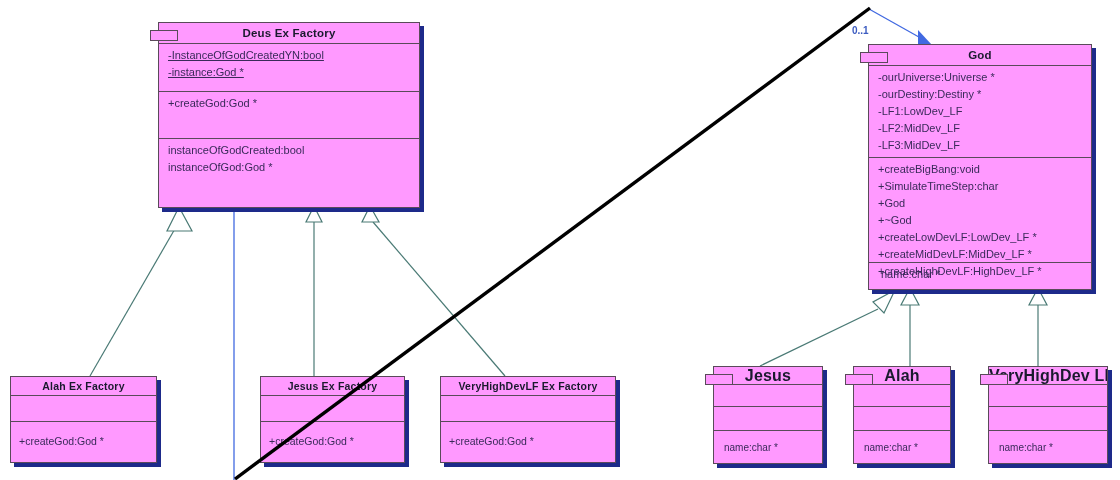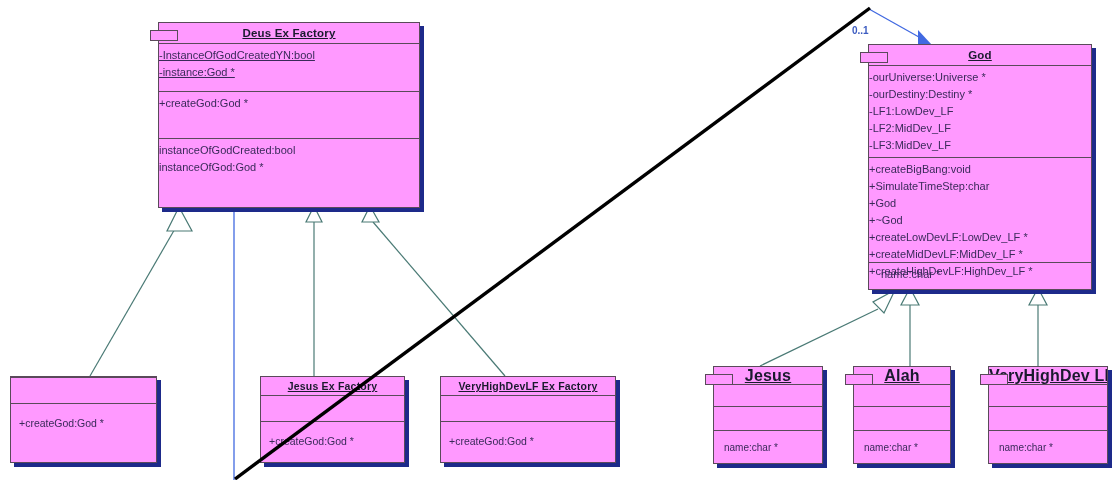--- a/index.html
+++ b/index.html
@@ -35,36 +35,35 @@
     box-sizing:border-box;
     z-index:6;
   }
   .cls-title{
     text-align:center;
     font-weight:bold;
     color:#1a1a2e;
     letter-spacing:0.2px;
     white-space:nowrap;
     overflow:hidden;
-    text-decoration:underline;
   }
   .compartment{
     border-top:1.5px solid #5a4a5a;
     box-sizing:border-box;
   }
   .compartment .row{
     color:#3a2a5a;
     white-space:nowrap;
     overflow:hidden;
   }
   .row.underline{ text-decoration:underline; }
 
   
   .big .cls-title{ font-size:11.5px; line-height:20px; }
-  .big .compartment .row{ font-size:11px; line-height:17px; }
+  .big .compartment .row{ font-size:11px; line-height:17px; padding-left:9px; }
   .big .compartment{ padding-top:3px; padding-bottom:3px; }
 
   .mid .cls-title{ font-size:10.5px; line-height:18px; }
   .mid .compartment .row{ font-size:10.5px; line-height:16px; padding-left:8px; }
 
   .small .cls-title{ font-size:16px; line-height:17px; }
   .small .compartment .row{ font-size:10px; line-height:16px; padding-left:10px; }
 
   
   svg.links{
@@ -170,20 +169,21 @@
       <div class="row">+createLowDevLF:LowDev_LF *</div>
       <div class="row">+createMidDevLF:MidDev_LF *</div>
       <div class="row">+createHighDevLF:HighDev_LF *</div>
     </div>
     <div class="compartment" style="height:29px;">
       <div class="row" style="padding-left:12px;">name:char *</div>
     </div>
   </div>
 
   <div class="uml-class mid" style="left:10px; top:376px; width:147px; height:87px;">
+    <div class="cls-title">Alah Ex Factory</div>
     <div class="compartment" style="height:26px;"></div>
     <div class="compartment" style="height:42px; padding-top:11px;">
       <div class="row">+createGod:God *</div>
     </div>
   </div>
 
   <div class="uml-class mid" style="left:260px; top:376px; width:145px; height:87px;">
     <div class="cls-title">Jesus Ex Factory</div>
     <div class="compartment" style="height:26px;"></div>
     <div class="compartment" style="height:42px; padding-top:11px;">

